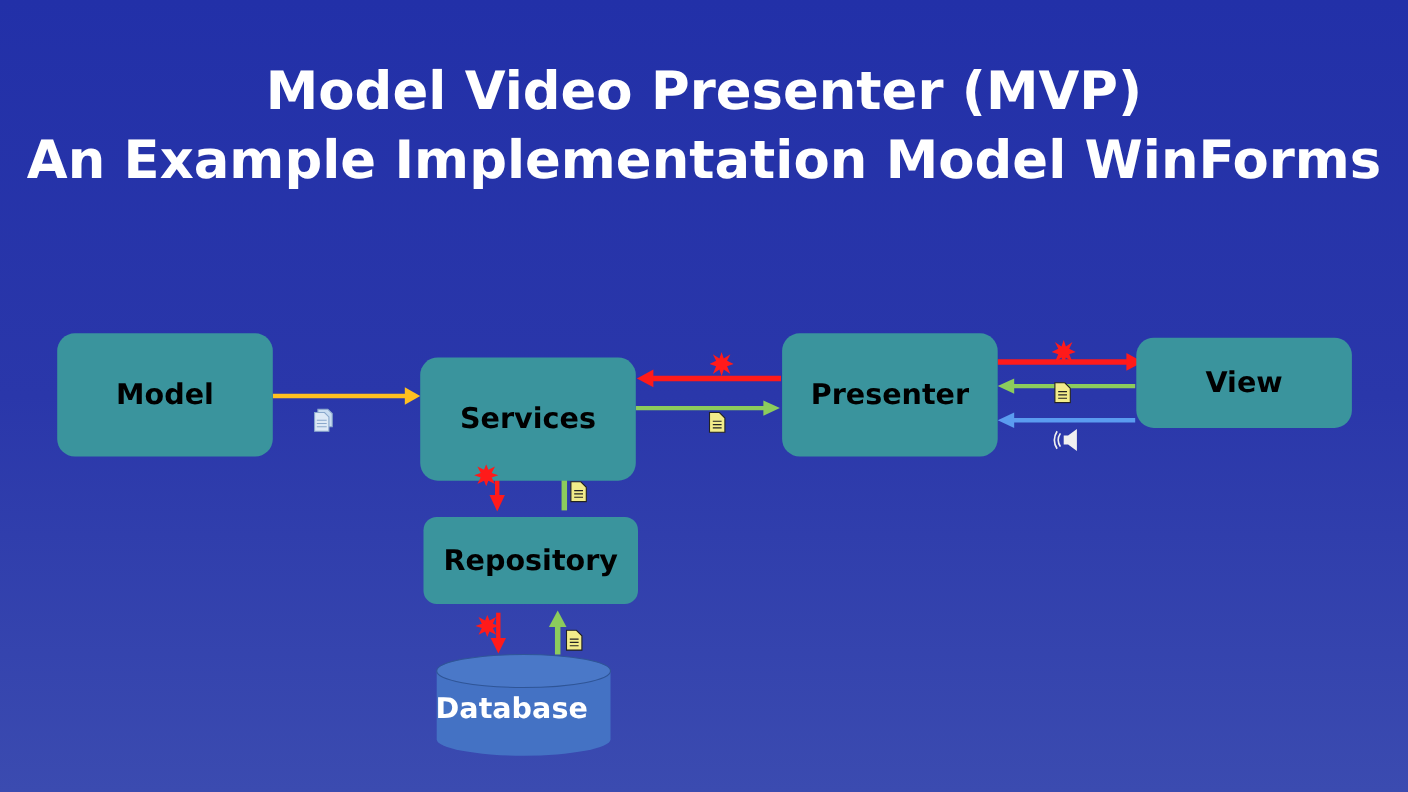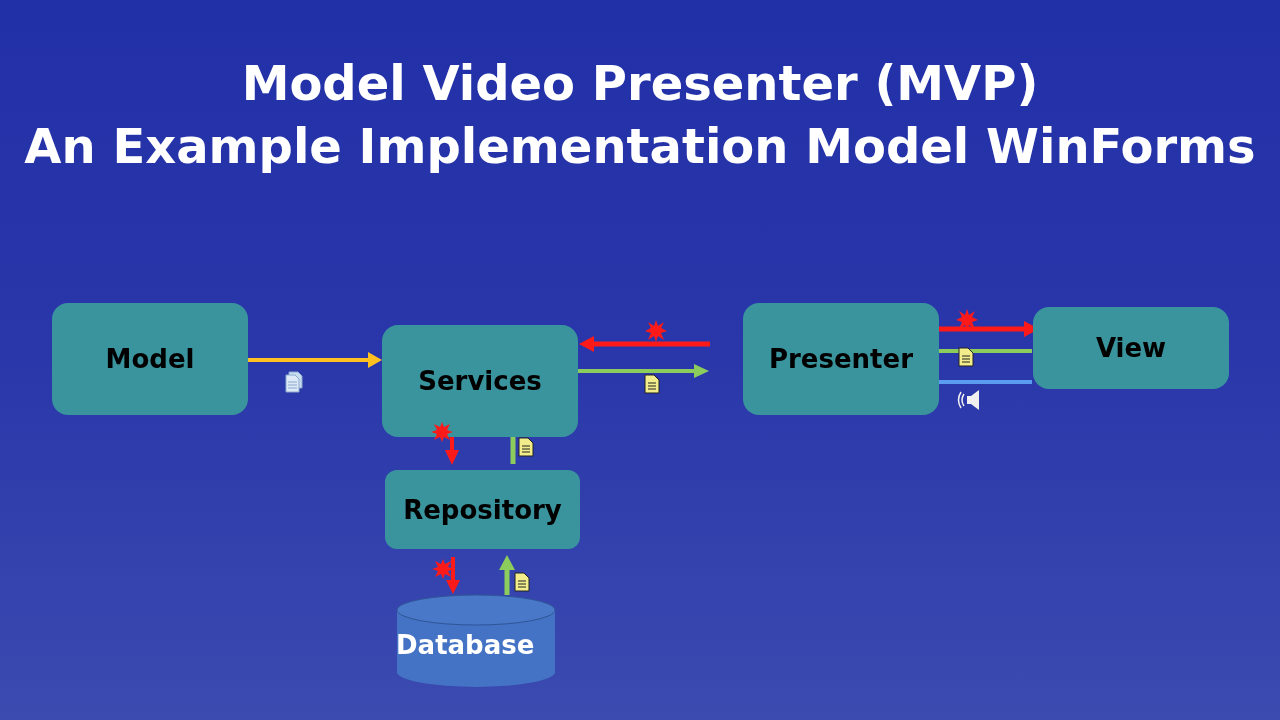--- a/index.html
+++ b/index.html
@@ -90,21 +90,21 @@
     <polygon points="499,570 507,555 515,570" fill="#8ccc5c"></polygon>
   </g>
 </svg>
 
 <div class="box" style="left:52px;top:303px;width:196px;height:112px;">
   <span>Model</span>
 </div>
 <div class="box" style="left:382px;top:303px;width:196px;height:112px;margin-top:22px;">
   <span>Services</span>
 </div>
-<div class="box" style="left:711px;top:303px;width:196px;height:112px;margin-left:32px;">
+<div class="box" style="left:711px;top:303px;width:196px;height:112px;">
   <span>Presenter</span>
 </div>
 <div class="box" style="left:1033px;top:307px;width:196px;height:82px;">
   <span>View</span>
 </div>
 <div class="box" style="left:385px;top:470px;width:195px;height:79px;border-radius:12px;">
   <span>Repository</span>
 </div>
 
 <div class="db">

